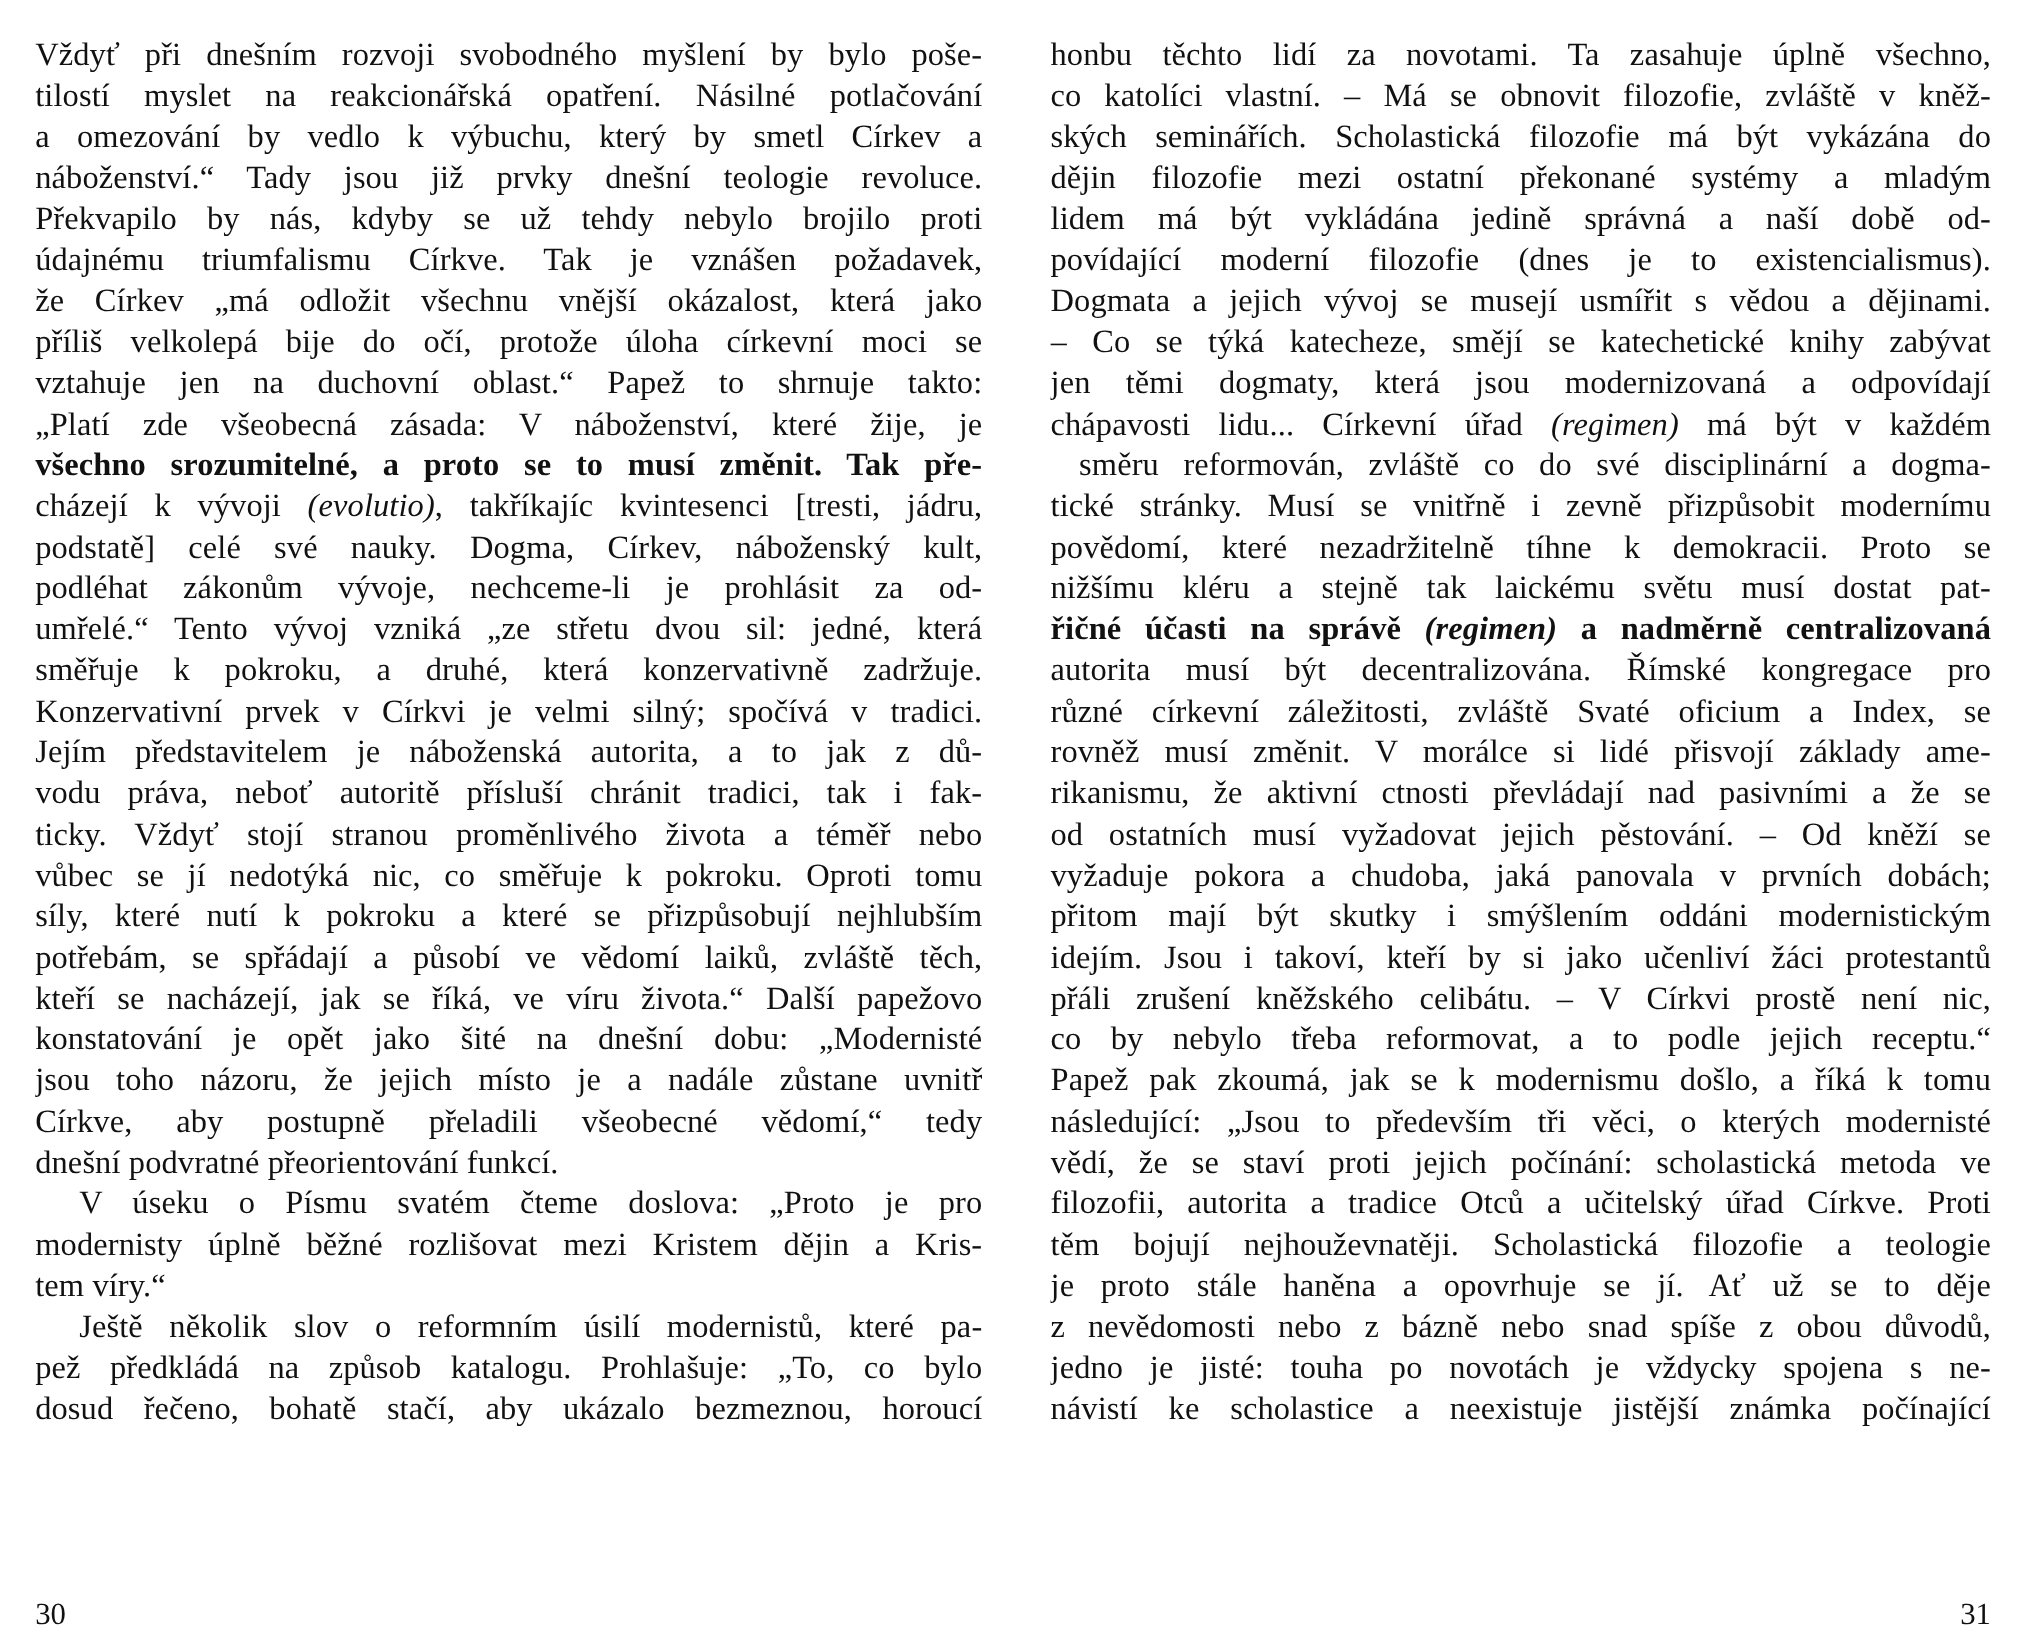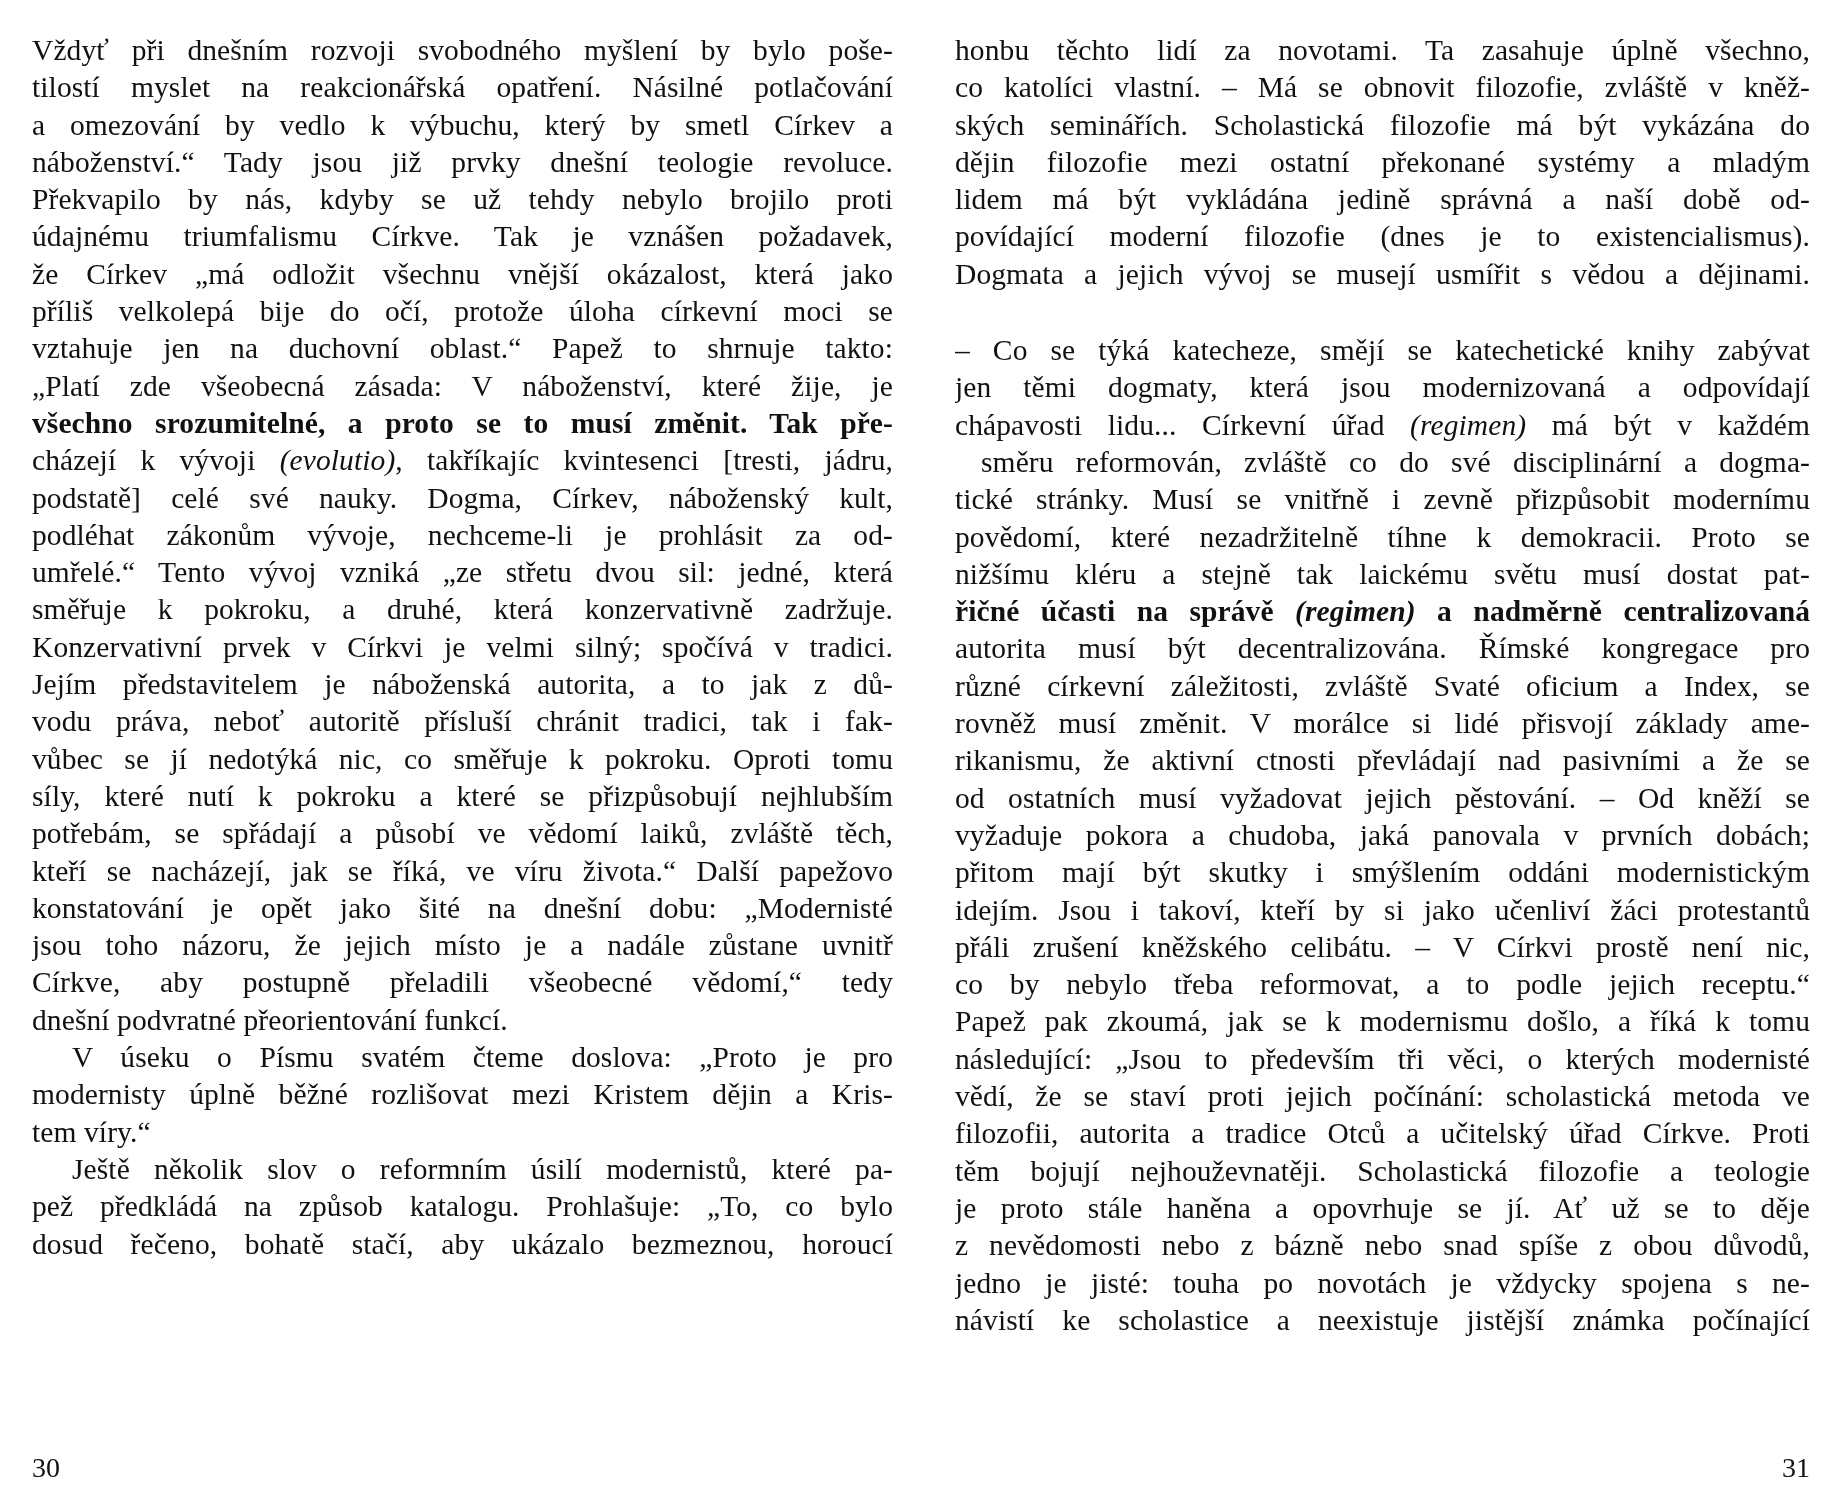--- a/index.html
+++ b/index.html
@@ -84,20 +84,21 @@
         <div class="line" style="white-space: normal; overflow: hidden;">„Platí zde všeobecná zásada: V náboženství, které žije, je</div>
         <div class="line" style="white-space: normal; overflow: hidden; font-weight: bold;">všechno srozumitelné, a proto se to musí změnit. Tak pře-</div>
         <div class="line" style="white-space: normal; overflow: hidden;"><span>cházejí k vývoji </span><span class="it">(evolutio)</span><span>, takříkajíc kvintesenci [tresti, jádru,</span></div>
         <div class="line" style="white-space: normal; overflow: hidden;">podstatě] celé své nauky. Dogma, Církev, náboženský kult,</div>
         <div class="line" style="white-space: normal; overflow: hidden;">podléhat zákonům vývoje, nechceme-li je prohlásit za od-</div>
         <div class="line" style="white-space: normal; overflow: hidden;">umřelé.“ Tento vývoj vzniká „ze střetu dvou sil: jedné, která</div>
         <div class="line" style="white-space: normal; overflow: hidden;">směřuje k pokroku, a druhé, která konzervativně zadržuje.</div>
         <div class="line" style="white-space: normal; overflow: hidden;">Konzervativní prvek v Církvi je velmi silný; spočívá v tradici.</div>
         <div class="line" style="white-space: normal; overflow: hidden;">Jejím představitelem je náboženská autorita, a to jak z dů-</div>
         <div class="line" style="white-space: normal; overflow: hidden;">vodu práva, neboť autoritě přísluší chránit tradici, tak i fak-</div>
+        <div class="line" style="white-space: normal; overflow: hidden;">ticky. Vždyť stojí stranou proměnlivého života a téměř nebo</div>
         <div class="line" style="white-space: normal; overflow: hidden;">vůbec se jí nedotýká nic, co směřuje k pokroku. Oproti tomu</div>
         <div class="line" style="white-space: normal; overflow: hidden;">síly, které nutí k pokroku a které se přizpůsobují nejhlubším</div>
         <div class="line" style="white-space: normal; overflow: hidden;">potřebám, se spřádají a působí ve vědomí laiků, zvláště těch,</div>
         <div class="line" style="white-space: normal; overflow: hidden;">kteří se nacházejí, jak se říká, ve víru života.“ Další papežovo</div>
         <div class="line" style="white-space: normal; overflow: hidden;">konstatování je opět jako šité na dnešní dobu: „Modernisté</div>
         <div class="line" style="white-space: normal; overflow: hidden;">jsou toho názoru, že jejich místo je a nadále zůstane uvnitř</div>
         <div class="line" style="white-space: normal; overflow: hidden;">Církve, aby postupně přeladili všeobecné vědomí,“ tedy</div>
         <div class="line last">dnešní podvratné přeorientování funkcí.</div>
         <div class="line indent" style="white-space: normal; overflow: hidden;">V úseku o Písmu svatém čteme doslova: „Proto je pro</div>
         <div class="line" style="white-space: normal; overflow: hidden;">modernisty úplně běžné rozlišovat mezi Kristem dějin a Kris-</div>
@@ -111,21 +112,21 @@
 
   <div class="page page-right">
     <div class="column">
         <div class="line" style="white-space: normal; overflow: hidden;">honbu těchto lidí za novotami. Ta zasahuje úplně všechno,</div>
         <div class="line" style="white-space: normal; overflow: hidden;">co katolíci vlastní. – Má se obnovit filozofie, zvláště v kněž-</div>
         <div class="line" style="white-space: normal; overflow: hidden;">ských seminářích. Scholastická filozofie má být vykázána do</div>
         <div class="line" style="white-space: normal; overflow: hidden;">dějin filozofie mezi ostatní překonané systémy a mladým</div>
         <div class="line" style="white-space: normal; overflow: hidden;">lidem má být vykládána jedině správná a naší době od-</div>
         <div class="line" style="white-space: normal; overflow: hidden;">povídající moderní filozofie (dnes je to existencialismus).</div>
         <div class="line" style="white-space: normal; overflow: hidden;">Dogmata a jejich vývoj se musejí usmířit s vědou a dějinami.</div>
-        <div class="line" style="white-space: normal; overflow: hidden; margin-top: 39px;">– Co se týká katecheze, smějí se katechetické knihy zabývat</div>
+        <div class="line" style="white-space: normal; overflow: hidden;">– Co se týká katecheze, smějí se katechetické knihy zabývat</div>
         <div class="line" style="white-space: normal; overflow: hidden;">jen těmi dogmaty, která jsou modernizovaná a odpovídají</div>
         <div class="line" style="white-space: normal; overflow: hidden;"><span>chápavosti lidu... Církevní úřad </span><span class="it">(regimen)</span><span> má být v každém</span></div>
         <div class="line" style="white-space: normal; overflow: hidden; margin-left: 26px;">směru reformován, zvláště co do své disciplinární a dogma-</div>
         <div class="line" style="white-space: normal; overflow: hidden;">tické stránky. Musí se vnitřně i zevně přizpůsobit modernímu</div>
         <div class="line" style="white-space: normal; overflow: hidden;">povědomí, které nezadržitelně tíhne k demokracii. Proto se</div>
         <div class="line" style="white-space: normal; overflow: hidden;">nižšímu kléru a stejně tak laickému světu musí dostat pat-</div>
         <div class="line" style="white-space: normal; overflow: hidden; font-weight: bold;"><span>řičné účasti na správě </span><span class="it">(regimen)</span><span> a nadměrně centralizovaná</span></div>
         <div class="line" style="white-space: normal; overflow: hidden;">autorita musí být decentralizována. Římské kongregace pro</div>
         <div class="line" style="white-space: normal; overflow: hidden;">různé církevní záležitosti, zvláště Svaté oficium a Index, se</div>
         <div class="line" style="white-space: normal; overflow: hidden;">rovněž musí změnit. V morálce si lidé přisvojí základy ame-</div>

